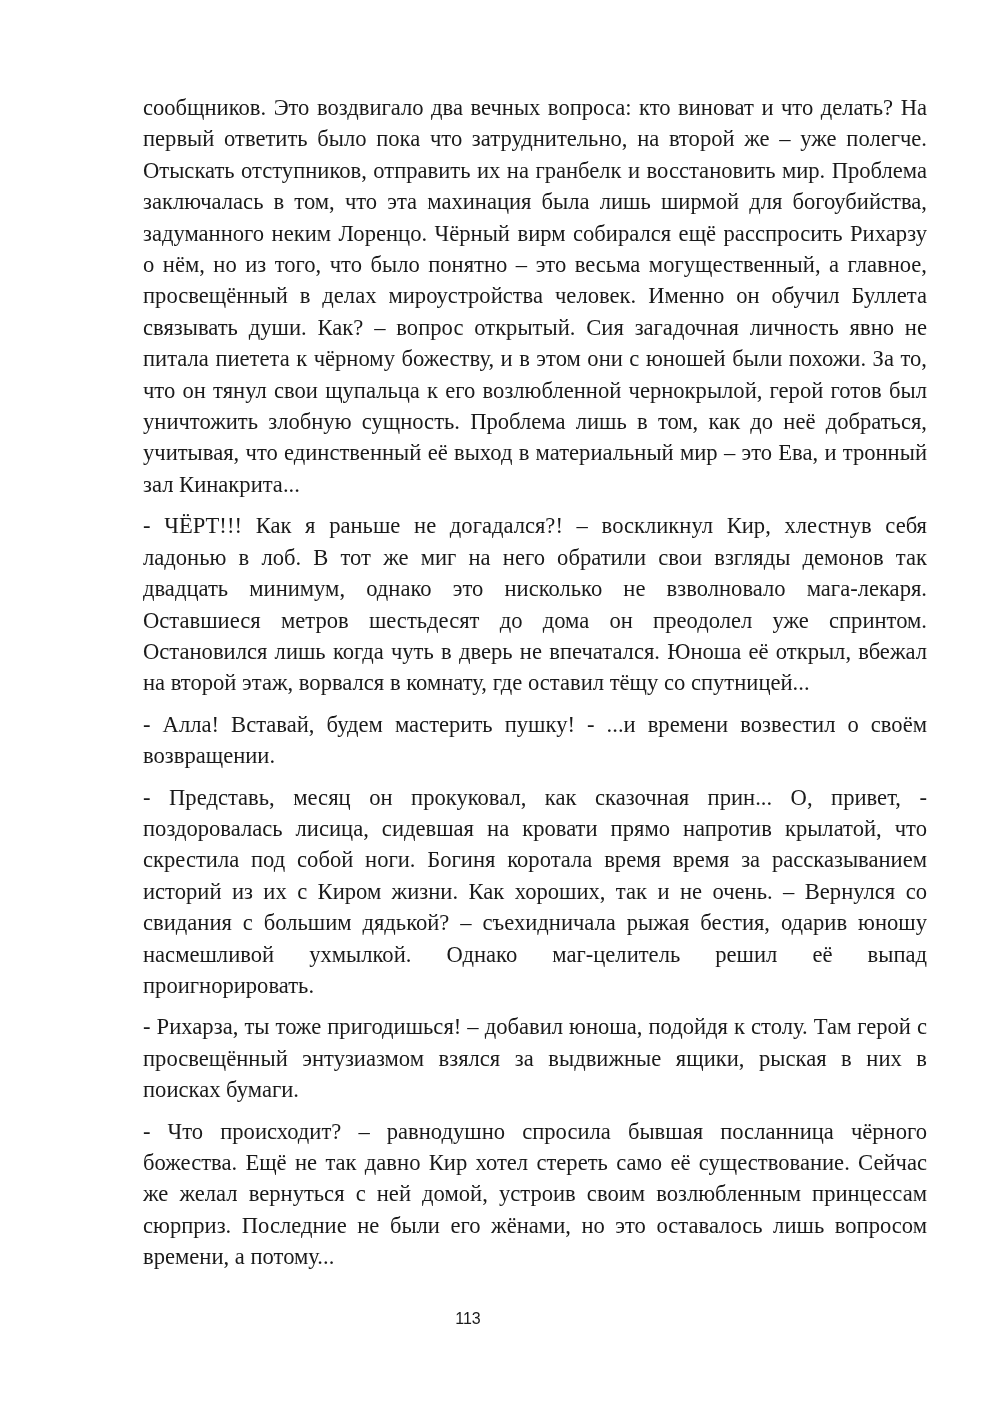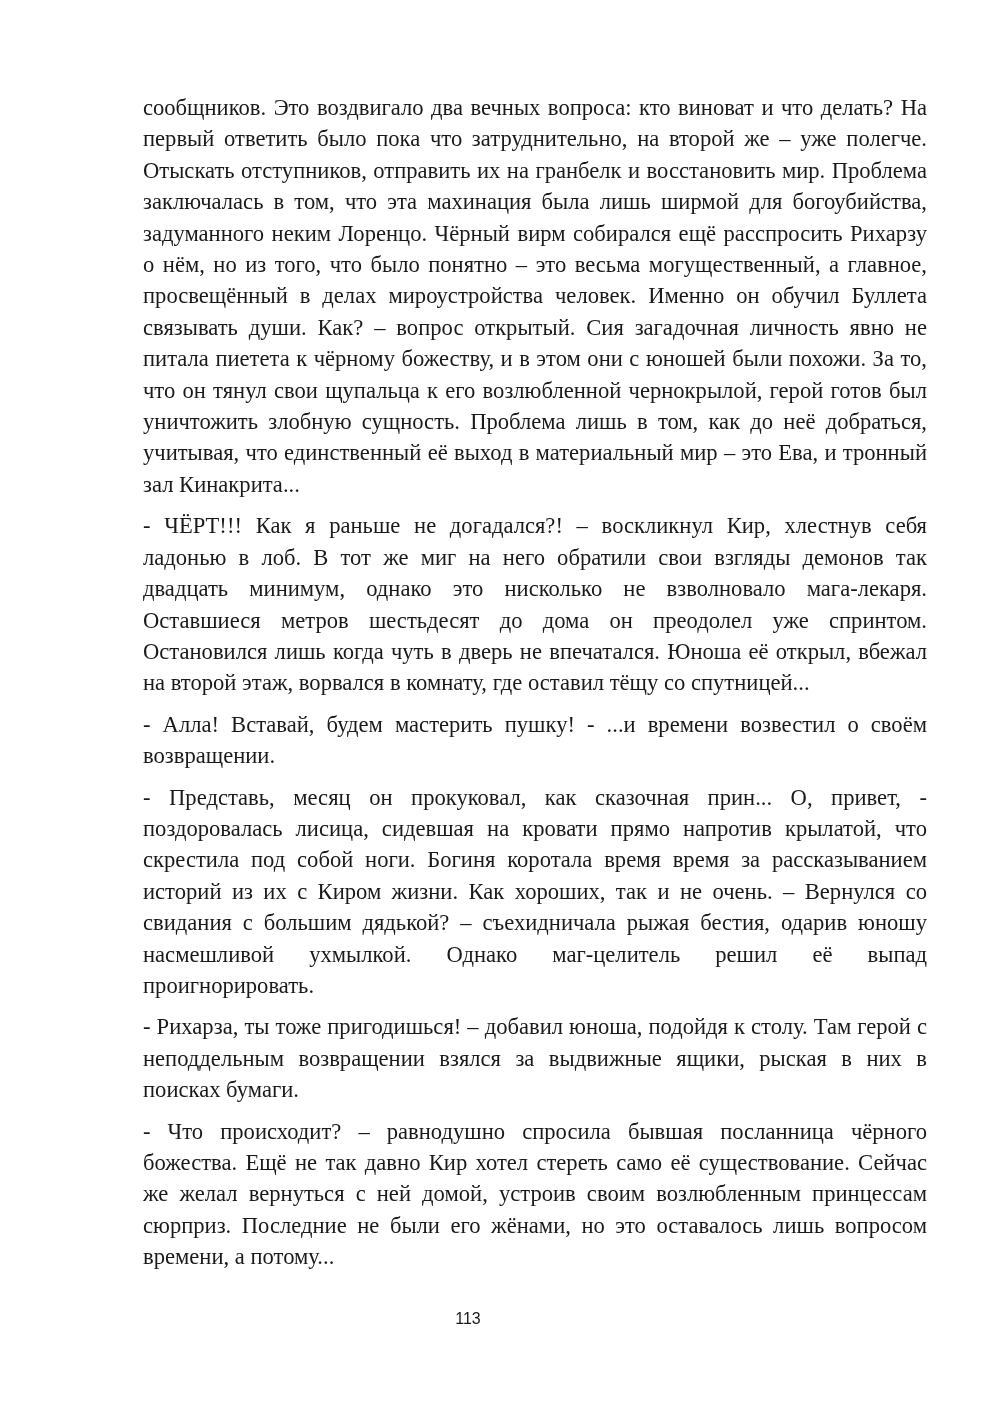--- a/index.html
+++ b/index.html
@@ -45,17 +45,17 @@
     }
   </style>
 </head>
 <body>
 
 <div class="page">
   <p>сообщников. Это воздвигало два вечных вопроса: кто виноват и что делать? На первый ответить было пока что затруднительно, на второй же – уже полегче. Отыскать отступников, отправить их на гранбелк и восстановить мир. Проблема заключалась в том, что эта махинация была лишь ширмой для богоубийства, задуманного неким Лоренцо. Чёрный вирм собирался ещё расспросить Рихарзу о нём, но из того, что было понятно – это весьма могущественный, а главное, просвещённый в делах мироустройства человек. Именно он обучил Буллета связывать души. Как? – вопрос открытый. Сия загадочная личность явно не питала пиетета к чёрному божеству, и в этом они с юношей были похожи. За то, что он тянул свои щупальца к его возлюбленной чернокрылой, герой готов был уничтожить злобную сущность. Проблема лишь в том, как до неё добраться, учитывая, что единственный её выход в материальный мир – это Ева, и тронный зал Кинакрита...</p>
   <p>- ЧЁРТ!!! Как я раньше не догадался?! – воскликнул Кир, хлестнув себя ладонью в лоб. В тот же миг на него обратили свои взгляды демонов так двадцать минимум, однако это нисколько не взволновало мага-лекаря. Оставшиеся метров шестьдесят до дома он преодолел уже спринтом. Остановился лишь когда чуть в дверь не впечатался. Юноша её открыл, вбежал на второй этаж, ворвался в комнату, где оставил тёщу со спутницей...</p>
   <p>- Алла! Вставай, будем мастерить пушку! - ...и времени возвестил о своём возвращении.</p>
   <p>- Представь, месяц он прокуковал, как сказочная прин... О, привет, - поздоровалась лисица, сидевшая на кровати прямо напротив крылатой, что скрестила под собой ноги. Богиня коротала время время за рассказыванием историй из их с Киром жизни. Как хороших, так и не очень. – Вернулся со свидания с большим дядькой? – съехидничала рыжая бестия, одарив юношу насмешливой ухмылкой. Однако маг-целитель решил её выпад проигнорировать.</p>
-  <p>- Рихарза, ты тоже пригодишься! – добавил юноша, подойдя к столу. Там герой с неподдельным возвращении взялся за выдвижные ящики, рыская в них в поисках бумаги.</p>
+  <p>- Рихарза, ты тоже пригодишься! – добавил юноша, подойдя к столу. Там герой с просвещённый энтузиазмом взялся за выдвижные ящики, рыская в них в поисках бумаги.</p>
   <p>- Что происходит? – равнодушно спросила бывшая посланница чёрного божества. Ещё не так давно Кир хотел стереть само её существование. Сейчас же желал вернуться с ней домой, устроив своим возлюбленным принцессам сюрприз. Последние не были его жёнами, но это оставалось лишь вопросом времени, а потому...</p>
 </div>
 
 <div class="page-number">113</div>
 
 </body></html>

